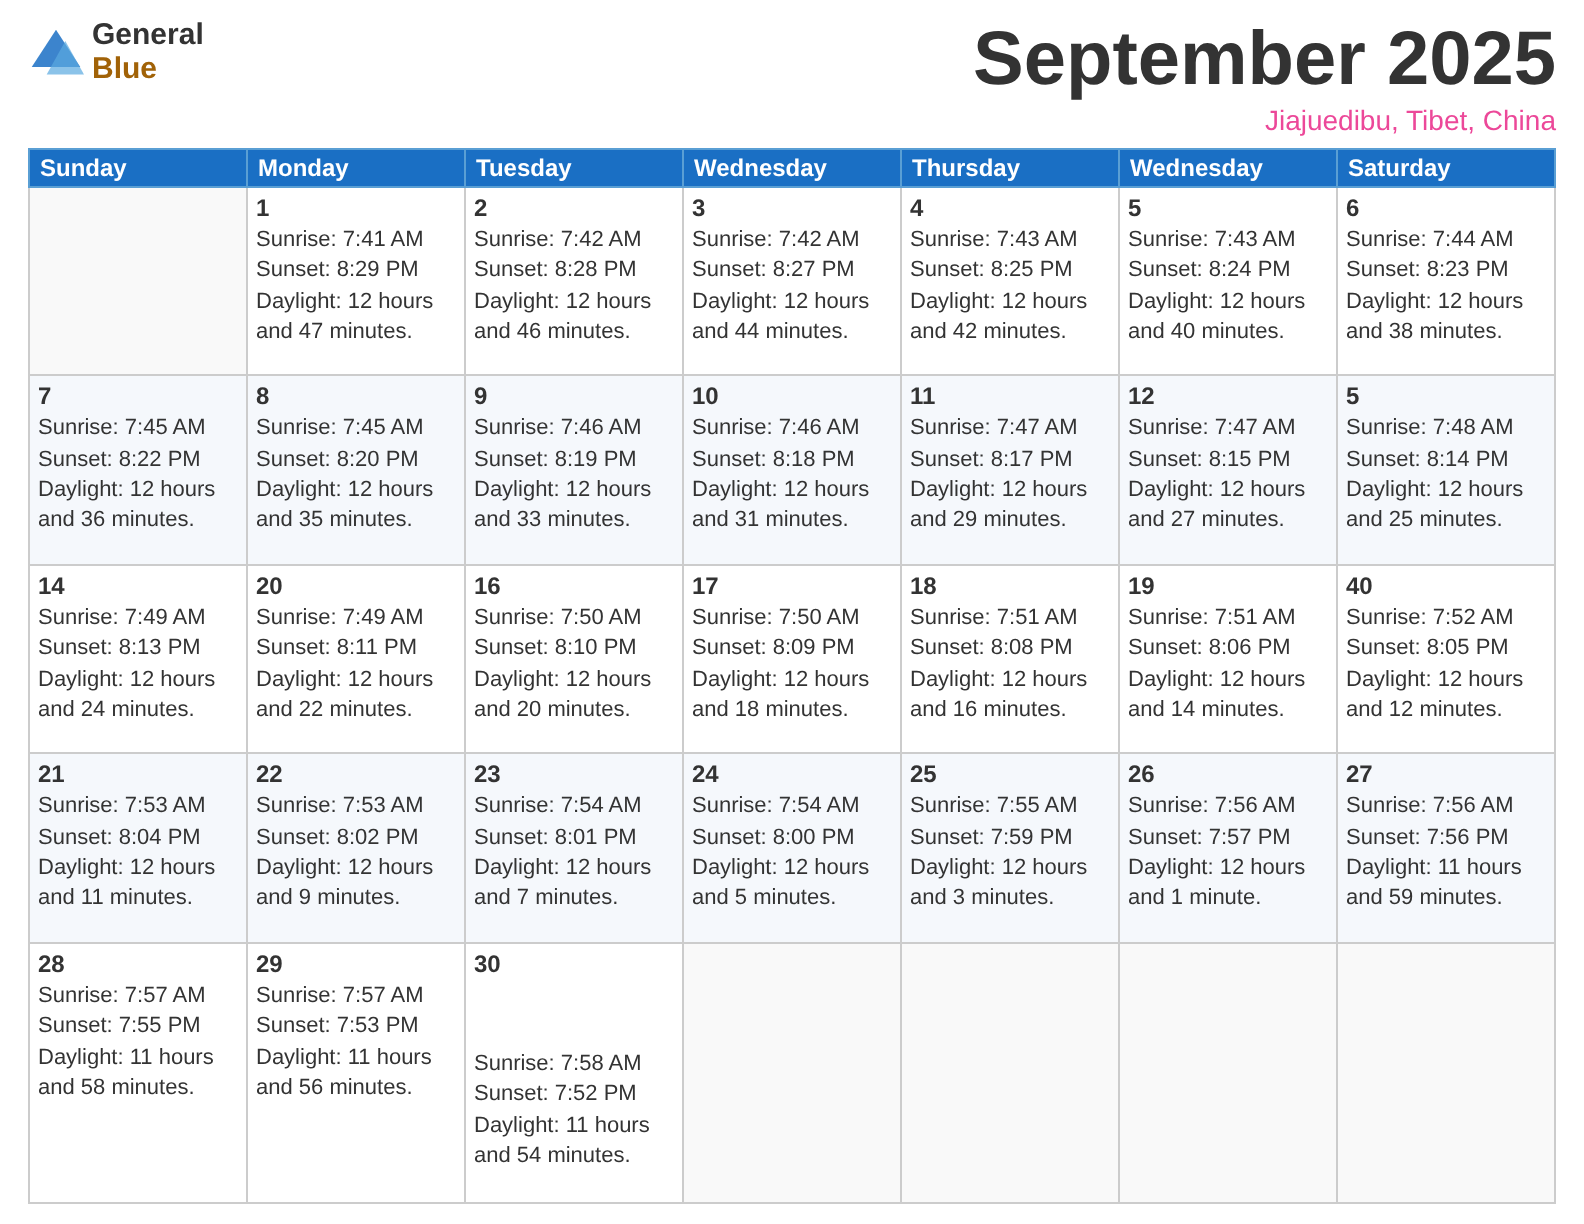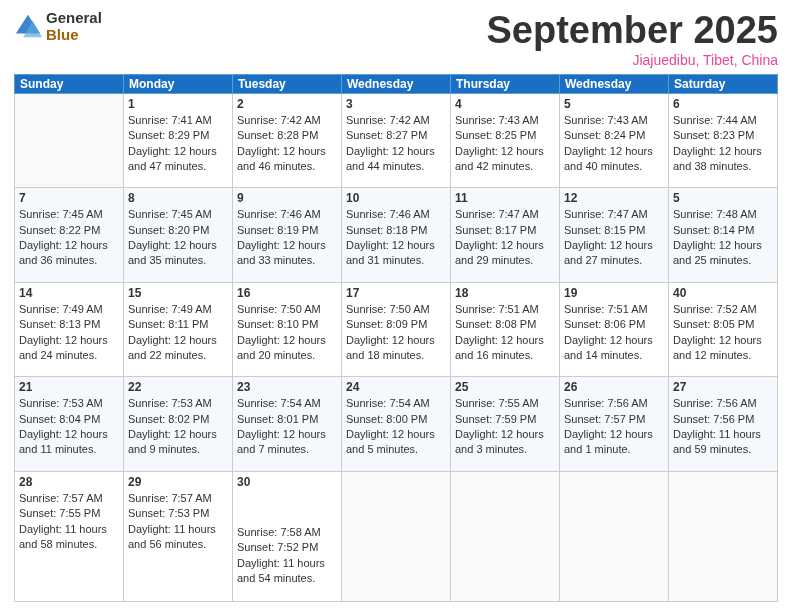--- a/index.html
+++ b/index.html
@@ -227,21 +227,21 @@
         </tr>
         <tr>
           <td>
             <span class="day-number">14</span>
             <div class="day-info" style="white-space: pre-line;">Sunrise: 7:49 AM
 Sunset: 8:13 PM
 Daylight: 12 hours
 and 24 minutes.</div>
           </td>
           <td>
-            <span class="day-number">15</span>
+            <span class="day-number">20</span>
             <div class="day-info" style="white-space: pre-line;">Sunrise: 7:49 AM
 Sunset: 8:11 PM
 Daylight: 12 hours
 and 22 minutes.</div>
           </td>
           <td>
             <span class="day-number">16</span>
             <div class="day-info" style="white-space: pre-line;">Sunrise: 7:50 AM
 Sunset: 8:10 PM
 Daylight: 12 hours

